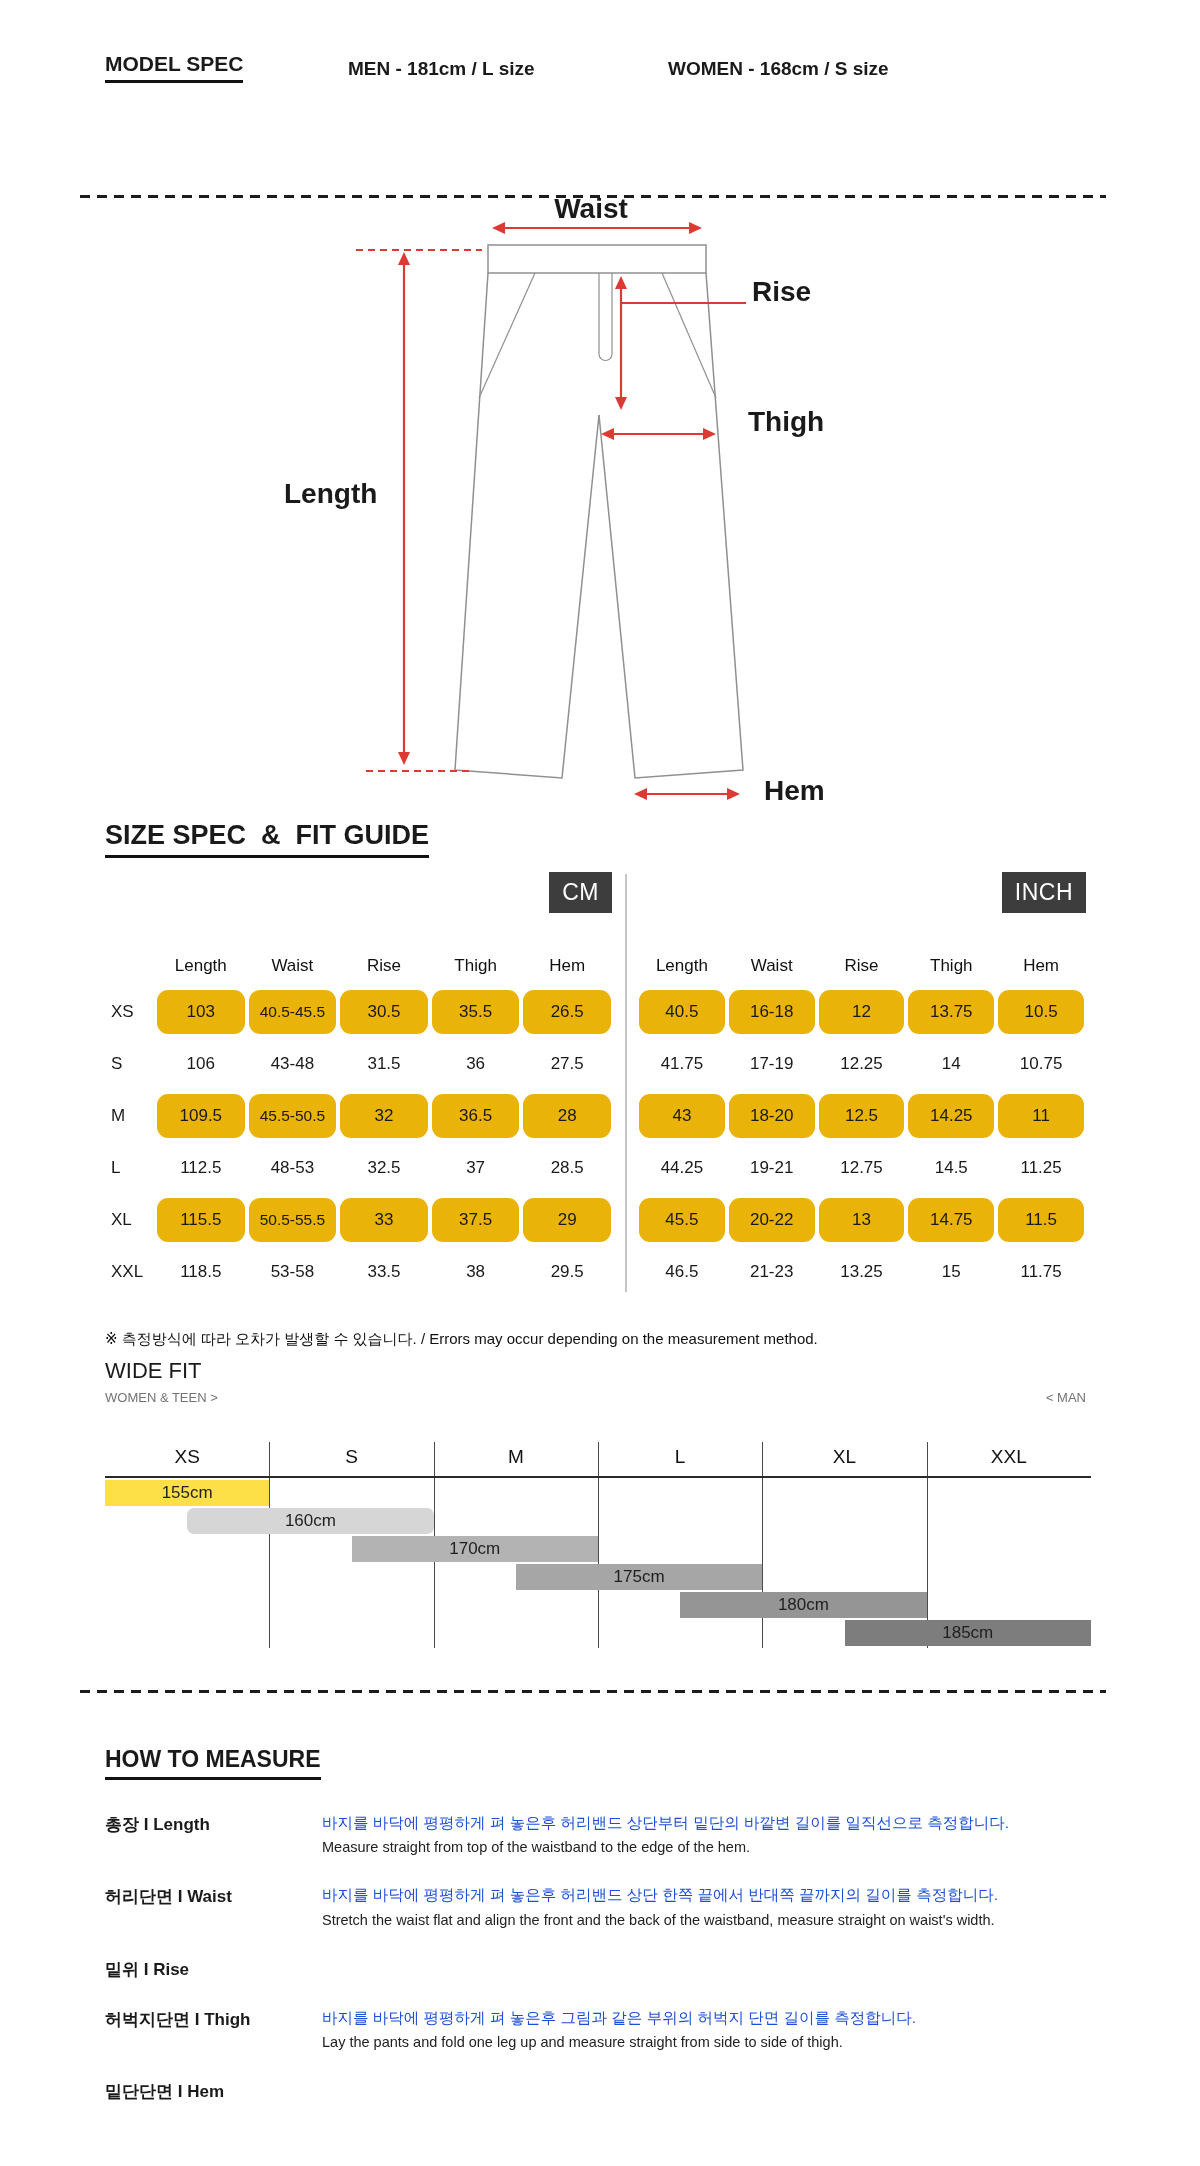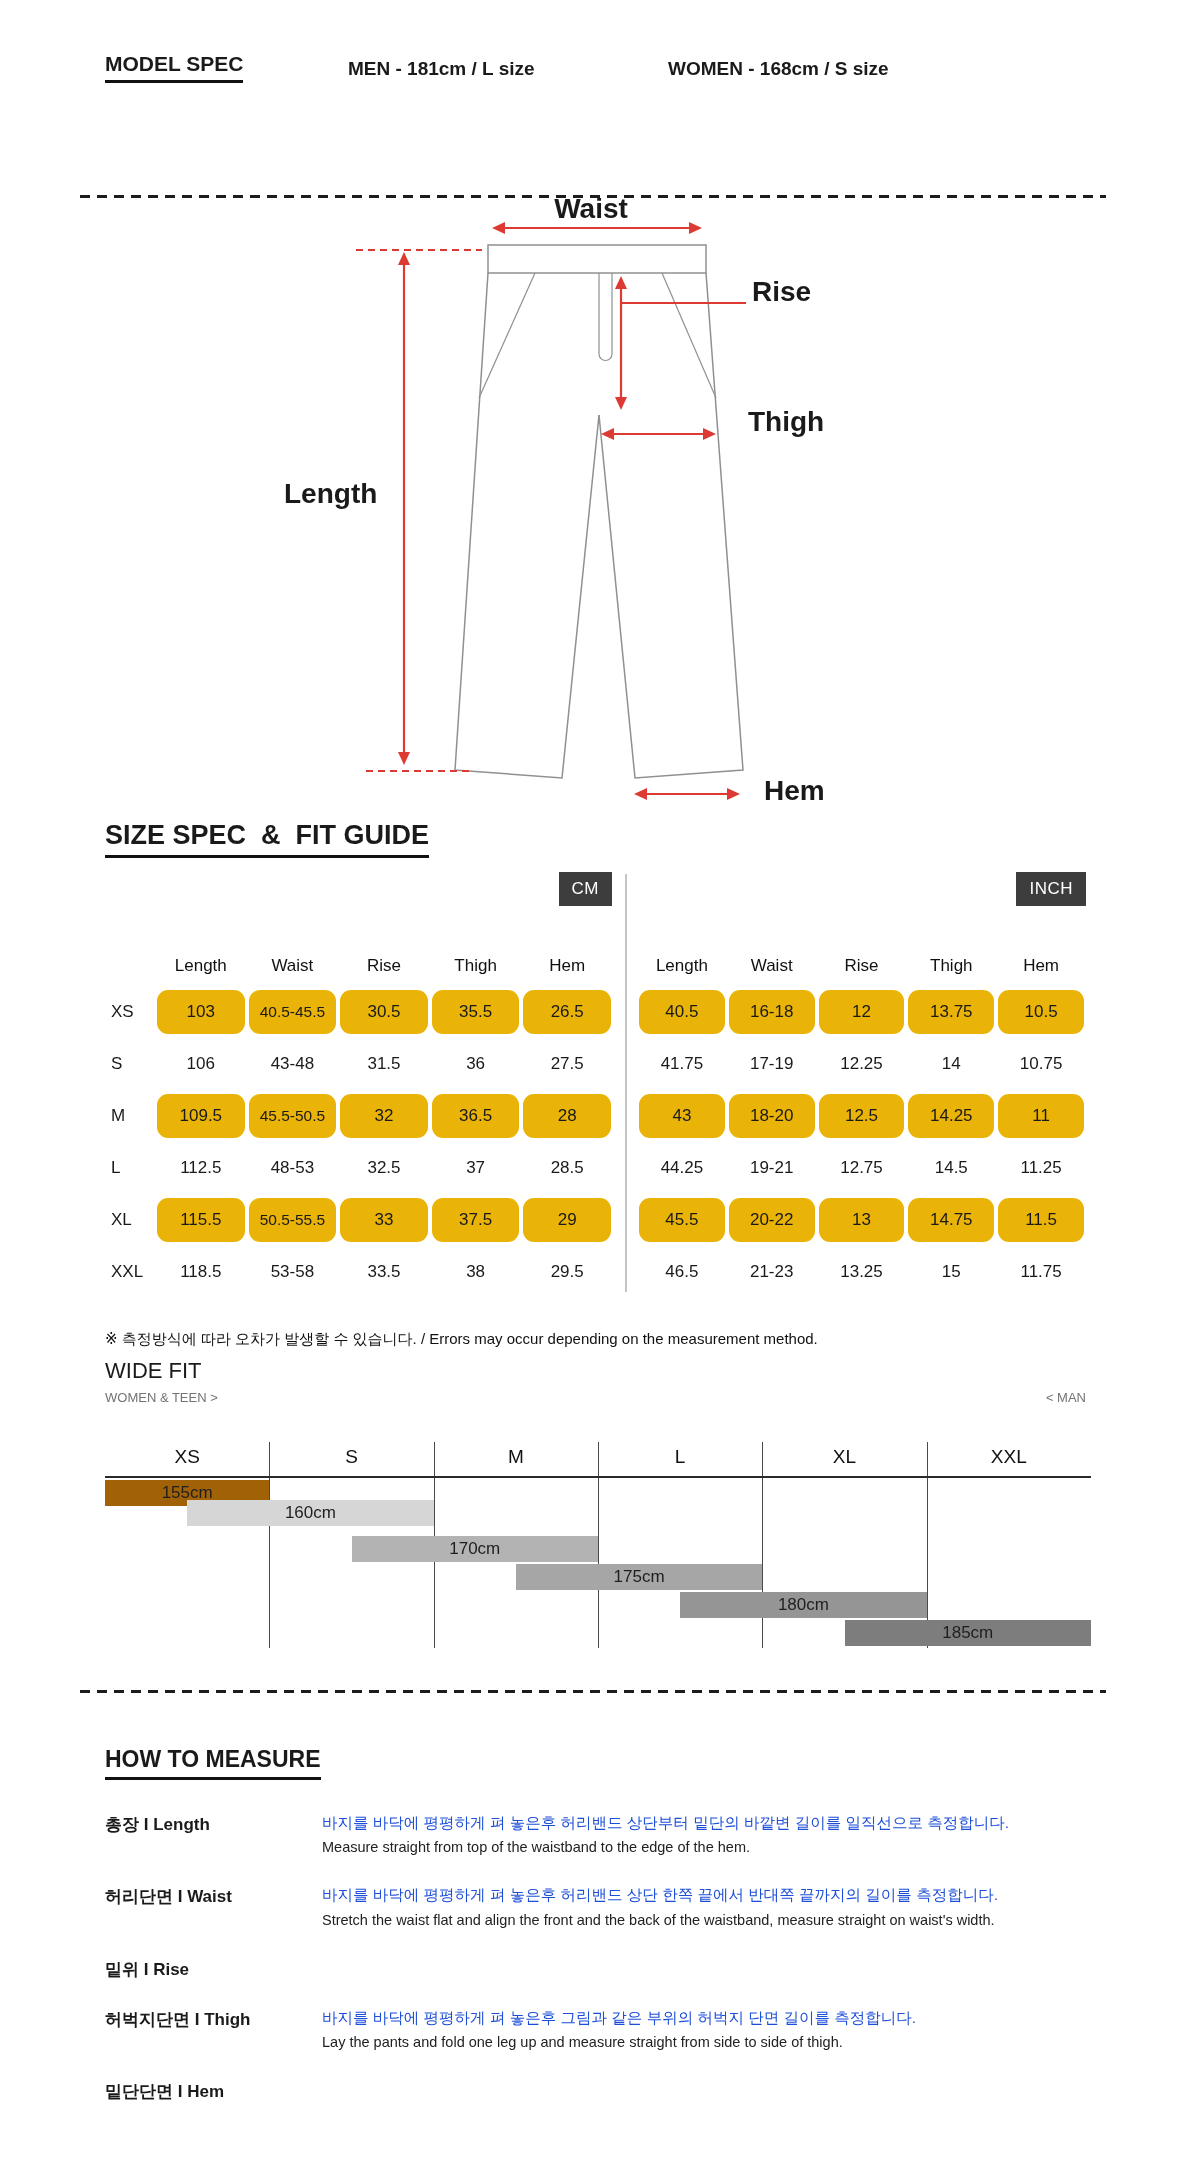--- a/index.html
+++ b/index.html
@@ -7,32 +7,32 @@
   #page{position:relative;width:1200px;height:2166px;background:#fff;overflow:hidden;}
   .abs{position:absolute;}
   .title-underline{display:inline-block;border-bottom:3px solid #111;padding-bottom:4px;font-weight:bold;white-space:pre;}
   .dash-line{height:3px;background:repeating-linear-gradient(to right,#1c1c1c 0 10px,transparent 10px 17px);}
   
   .size-table{display:grid;}
   .size-table .cell{display:flex;align-items:center;justify-content:center;font-size:17px;margin:4px 2px;height:44px;}
   .size-table .hcell{height:32px;font-size:17px;color:#111;}
   .size-table .sizecell{justify-content:flex-start;padding-left:4px;font-size:17px;}
   .trow-shade .valcell{background:#eab308;border-radius:11px;}
-  .unit-badge{color:#fff;font-size:17px;font-weight:normal;padding:7px 13px;letter-spacing:0.5px;}
+  .unit-badge{color:#fff;font-size:23px;font-weight:normal;padding:7px 13px;letter-spacing:0.5px;}
   .vdivider{width:2px;}
   
   .chart{position:absolute;}
   .chart-labels{display:flex;height:34px;}
   .chart-labels .clabel{width:16.6667%;text-align:center;font-size:19px;line-height:30px;color:#111;}
   .chart-axis{position:absolute;left:0;top:34px;width:100%;height:2px;background:#2a2a2a;z-index:3;}
   .chart-grid{position:absolute;top:0;width:1px;height:100%;background:#4a4a4a;z-index:1;}
   .g1{left:16.6667%}.g2{left:33.3333%}.g3{left:50%}.g4{left:66.6667%}.g5{left:83.3333%}
   .bar{position:absolute;height:26px;z-index:2;display:flex;align-items:center;justify-content:center;font-size:17px;color:#1f1f1f;}
   .bar0{left:0;width:16.6667%;top:38px;}
-  .bar1{left:8.3333%;width:25%;top:58px;}
+  .bar1{left:8.3333%;width:25%;top:66px;border-radius:7px;}
   .bar2{left:25%;width:25%;top:94px;}
   .bar3{left:41.6667%;width:25%;top:122px;}
   .bar4{left:58.3333%;width:25%;top:150px;}
   .bar5{left:75%;width:25%;top:178px;}
   
   .measure-row{display:flex;margin-bottom:26px;}
   .measure-label{width:217px;font-size:17px;font-weight:bold;flex-shrink:0;padding-top:1px;}
   .measure-ko{font-size:15.5px;color:#1d4ed8;line-height:1.45;}
   .measure-en{font-size:14.5px;color:#222;line-height:1.45;margin-top:3px;}
   .note-text{font-size:15px;color:#111;}
@@ -229,21 +229,21 @@
       <div class="clabel">L</div>
       <div class="clabel">XL</div>
       <div class="clabel">XXL</div>
     </div>
     <div class="chart-axis"></div>
     <div class="chart-grid g1"></div>
     <div class="chart-grid g2"></div>
     <div class="chart-grid g3"></div>
     <div class="chart-grid g4"></div>
     <div class="chart-grid g5"></div>
-    <div class="bar bar0" style="background: #a16207;">
+    <div class="bar bar0" style="background: #fde047;">
         <span>155cm</span>
       </div>
     <div class="bar bar1" style="background: rgb(214, 214, 214);">
         <span>160cm</span>
       </div>
     <div class="bar bar2" style="background: rgb(179, 179, 179);">
         <span>170cm</span>
       </div>
     <div class="bar bar3" style="background: rgb(166, 166, 166);">
         <span>175cm</span>

